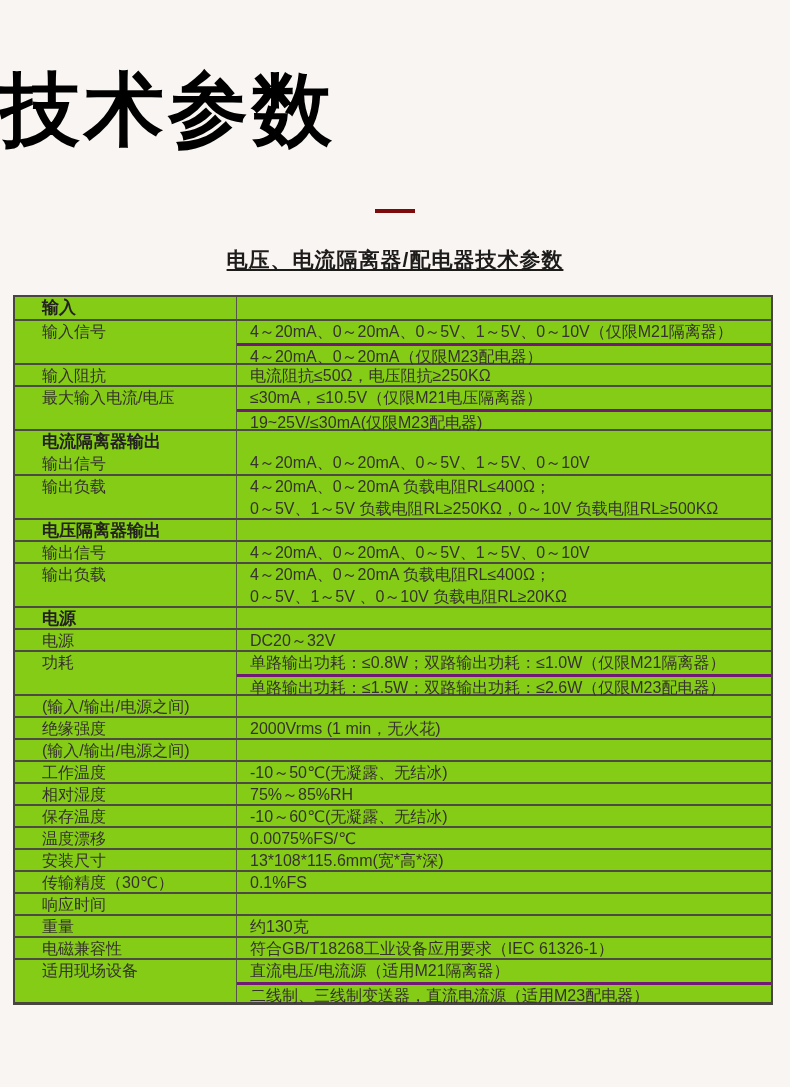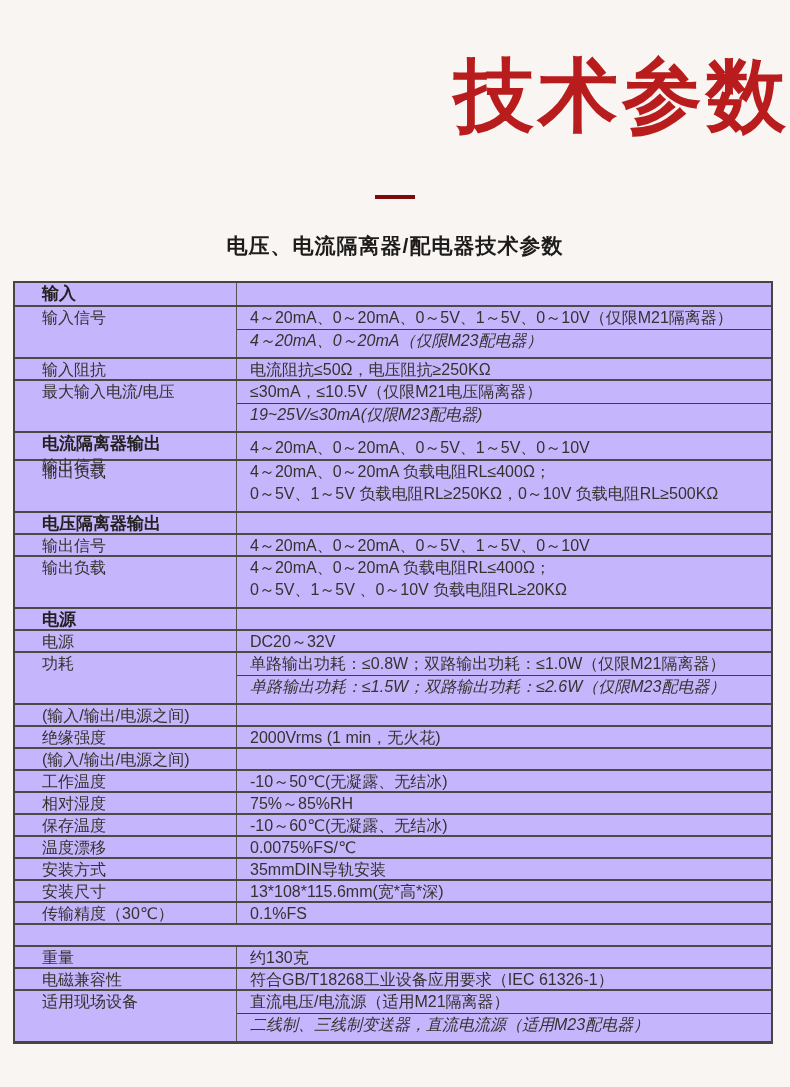--- a/index.html
+++ b/index.html
@@ -8,49 +8,50 @@
   }
   body {
     width: 790px;
     height: 1087px;
     background: #f8f5f3;
     font-family: "Liberation Sans", "DejaVu Sans", sans-serif;
     color: #36322e;
     overflow: hidden;
   }
   .page-title {
-    margin-top: 50px;
-    text-align: right;
+    margin-top: 64px;
+    text-align: left;
     font-size: 80px;
     line-height: 92px;
     font-weight: 900;
     letter-spacing: 4px;
-    color: #b91c1c;
+    color: #000000;
   }
   .red-dash {
     width: 40px;
     height: 4px;
     background: #7d0b0b;
     margin: 53px auto 0 auto;
   }
   .table-subtitle {
     margin-top: 33px;
     text-align: center;
     font-size: 21px;
     font-weight: bold;
     color: #1e1c1a;
     letter-spacing: 1px;
+    text-decoration: underline;
   }
   .spec-table {
     box-sizing: border-box;
     width: 760px;
     margin: 21px 0 0 13px;
     border: 2px solid #48443f;
     border-bottom-width: 3px;
-    background: #c4b5fd;
+    background: #84cc16;
   }
   .trow {
     display: flex;
     box-sizing: border-box;
     border-top: 2px solid #4d4944;
   }
   .trow:first-child { border-top: none; }
   .tleft {
     box-sizing: border-box;
     width: 222px;
@@ -67,25 +68,25 @@
     font-size: 16px;
     line-height: 22px;
   }
   .tright.nopad { padding-left: 0; }
   .vline {
     box-sizing: border-box;
     height: 22px;
     line-height: 22px;
     padding-left: 13px;
   }
-  .vline.sub { border-top: 1px solid #701a75; font-style: italic; }
+  .vline.sub { border-top: 3px solid #701a75; }
   .sec-label { font-weight: bold; font-size: 17px; color: #242220; }
   .h1 { height: 22px; }
-  .h2 { height: 52px; }
-  .h2c { height: 28px; }
+  .h2 { height: 44px; }
+  .h2c { height: 45px; }
   .bottom-align { display: flex; flex-direction: column; justify-content: flex-end; }
 </style>
 </head>
 <body>
 
 <div class="page-title">技术参数</div>
 <div class="red-dash"></div>
 <div class="table-subtitle">电压、电流隔离器/配电器技术参数</div>
 <div class="spec-table" id="spec-table">
     <div class="trow h1">
@@ -235,43 +236,38 @@
     <div class="trow h1">
       <div class="tleft">
         <div>温度漂移</div>
       </div>
       <div class="tright">
         <div>0.0075%FS/℃</div>
       </div>
     </div>
     <div class="trow h1">
       <div class="tleft">
-        <div>安装方式</div>
-      </div>
-      <div class="tright">
-        <div>35mmDIN导轨安装</div>
-      </div>
-    </div>
-    <div class="trow h1">
-      <div class="tleft">
         <div>安装尺寸</div>
       </div>
       <div class="tright">
         <div>13*108*115.6mm(宽*高*深)</div>
       </div>
     </div>
     <div class="trow h1">
       <div class="tleft">
         <div>传输精度（30℃）</div>
       </div>
       <div class="tright">
         <div>0.1%FS</div>
       </div>
     </div>
     <div class="trow h1">
+      <div class="tleft">
+        <div>响应时间</div>
+      </div>
     </div>
     <div class="trow h1">
       <div class="tleft">
         <div>重量</div>
       </div>
       <div class="tright">
         <div>约130克</div>
       </div>
     </div>
     <div class="trow h1">

